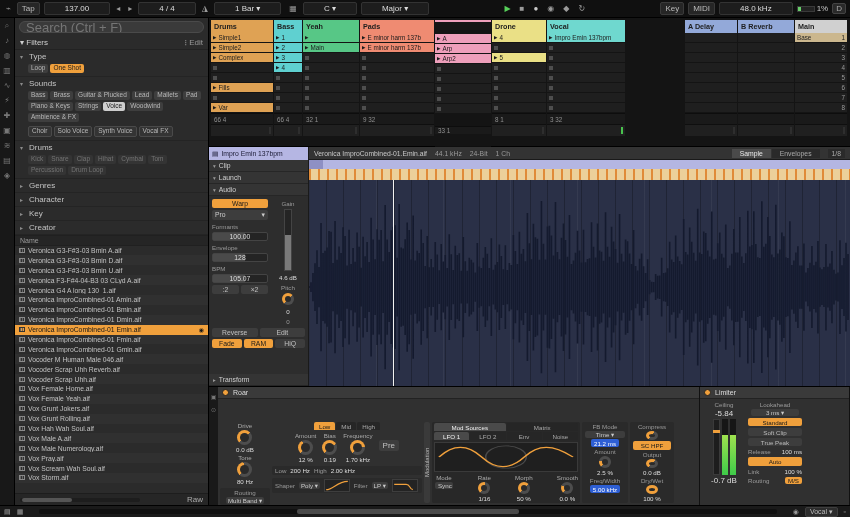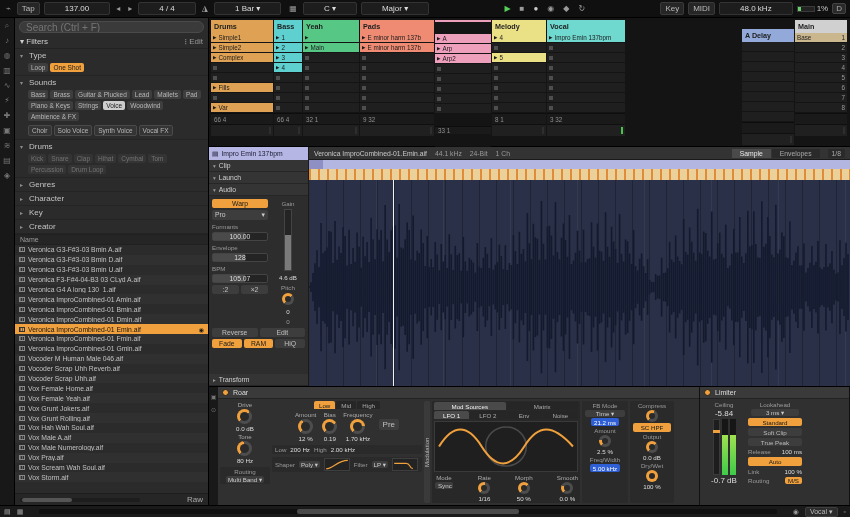--- a/index.html
+++ b/index.html
@@ -34,21 +34,21 @@
   
   #leftstrip{ width:15px; background:#181818; border-right:1px solid #000;
     display:flex; flex-direction:column; align-items:center; padding-top:4px; gap:7px; flex:0 0 15px; }
   #leftstrip span{ color:#777; font-size:8px; line-height:8px; }
 
   
   #browser{ width:194px; flex:0 0 194px; background:#2b2b2b; border-right:1px solid #000;
     display:flex; flex-direction:column; min-height:0; }
   #search-row{ padding:3px 4px 2px; }
   #search-input{ width:100%; height:12px; background:#3a3a3a; border:1px solid #4a4a4a; border-radius:6px;
-    color:#ccc; font-size:10px; padding:0 6px; font-family:inherit; }
+    color:#ccc; font-size:13px; padding:0 6px; font-family:inherit; }
   #filters-row{ display:flex; align-items:center; justify-content:space-between; padding:2px 5px;
     color:#cfcfcf; border-bottom:1px solid #222; }
   #filters-row .edit{ color:#999; }
   .bsec{ border-bottom:1px solid #242424; }
   .bsech{ display:flex; align-items:center; gap:3px; padding:2px 5px; color:#c4c4c4; }
   .bsech .arrow{ color:#8a8a8a; font-size:6px; width:6px; }
   .tags{ display:flex; flex-wrap:wrap; gap:2px; padding:1px 5px 3px 13px; }
   .tag{ background:#3e3e3e; color:#b8b8b8; border-radius:2px; padding:0.5px 3px; font-size:6.5px; line-height:8px; }
   .tag.act{ background:var(--orange); color:#191919; }
   .tag.sel{ background:#cdcdcd; color:#191919; }
@@ -141,21 +141,21 @@
       repeating-linear-gradient(90deg,rgba(255,255,255,.05) 0 1px,transparent 1px 67px),
       repeating-linear-gradient(90deg,rgba(0,0,0,.25) 0 1px,transparent 1px 17px); }
   #waveform svg{ position:absolute; inset:0; }
   #playhead{ position:absolute; top:0; bottom:0; left:15.5%; width:1px; background:#f2f2f2; }
 
   
   #devices{ flex:1; display:flex; border-top:1px solid #000; background:#222; min-height:0; }
   #device-strip{ width:9px; flex:0 0 9px; background:#191919; display:flex; flex-direction:column;
     align-items:center; gap:6px; padding-top:6px; color:#777; font-size:6px; }
   .device{ display:flex; flex-direction:column; border-right:1px solid #111; background:#303030; min-width:0; }
-  .device.roar{ flex:1; }
+  .device.roar{ flex:1;gap:21px; }
   .device.limiter{ width:150px; flex:0 0 150px; }
   .dev-head{ height:12px; background:#3a3a3a; border-bottom:1px solid #222; display:flex; align-items:center;
     gap:4px; padding:0 4px; color:#ddd; font-size:7px; }
   .pwr{ width:7px; height:7px; border-radius:50%; background:var(--orange); border:1px solid #222; }
   .dev-body{ flex:1; display:flex; min-height:0; padding:2px; gap:2px; }
   .dcol{ display:flex; flex-direction:column; align-items:center; gap:1px; }
   .param{ display:flex; flex-direction:column; align-items:center; gap:1px; font-size:6.2px; color:#aaa; }
   .pval{ color:#ddd;text-align:right; }
   .bluebox{ background:var(--blue); color:#fff; border-radius:2px; padding:0.5px 3px; font-size:6.2px; text-align:center; }
   .dtab{ padding:0.5px 5px; background:#262626; color:#aaa; border-radius:2px 2px 0 0; font-size:6.2px; }
@@ -620,21 +620,21 @@
                 <span class="stop"></span>
               </div>
               <div class="slot">
                 <span class="stop"></span>
               </div>
             </div>
             <div class="counter">33  1</div>
             <div class="mixmini"></div>
           </div>
           <div class="track" style="width: 54px;">
-            <div class="thead" style="background: rgb(234, 224, 134);">Melody</div>
+            <div class="thead" style="background: rgb(234, 224, 134);">Drone</div>
             <div class="slots">
               <div class="slot clip" style="background: rgb(234, 224, 134);">
                 <span class="tri">▶</span>
                 <span class="clabel">4</span>
               </div>
               <div class="slot">
                 <span class="stop"></span>
               </div>
               <div class="slot clip" style="background: rgb(234, 224, 134);">
                 <span class="tri">▶</span>
@@ -685,22 +685,37 @@
                 <span class="stop"></span>
               </div>
               <div class="slot">
                 <span class="stop"></span>
               </div>
             </div>
             <div class="counter">3  32</div>
             <div class="mixmini"></div>
           </div>
           <div class="gap"></div>
-          <div class="track" style="width: 52px; margin-top: 9px;">
+          <div class="track" style="width: 52px;">
             <div class="thead" style="background: rgb(147, 169, 217);">A Delay</div>
+            <div class="slots">
+              <div class="slot"></div>
+              <div class="slot"></div>
+              <div class="slot"></div>
+              <div class="slot"></div>
+              <div class="slot"></div>
+              <div class="slot"></div>
+              <div class="slot"></div>
+              <div class="slot"></div>
+            </div>
+            <div class="counter"></div>
+            <div class="mixmini"></div>
+          </div>
+          <div class="track" style="width: 56px;">
+            <div class="thead" style="background: rgb(147, 169, 217);">B Reverb</div>
             <div class="slots">
               <div class="slot"></div>
               <div class="slot"></div>
               <div class="slot"></div>
               <div class="slot"></div>
               <div class="slot"></div>
               <div class="slot"></div>
               <div class="slot"></div>
               <div class="slot"></div>
             </div>

